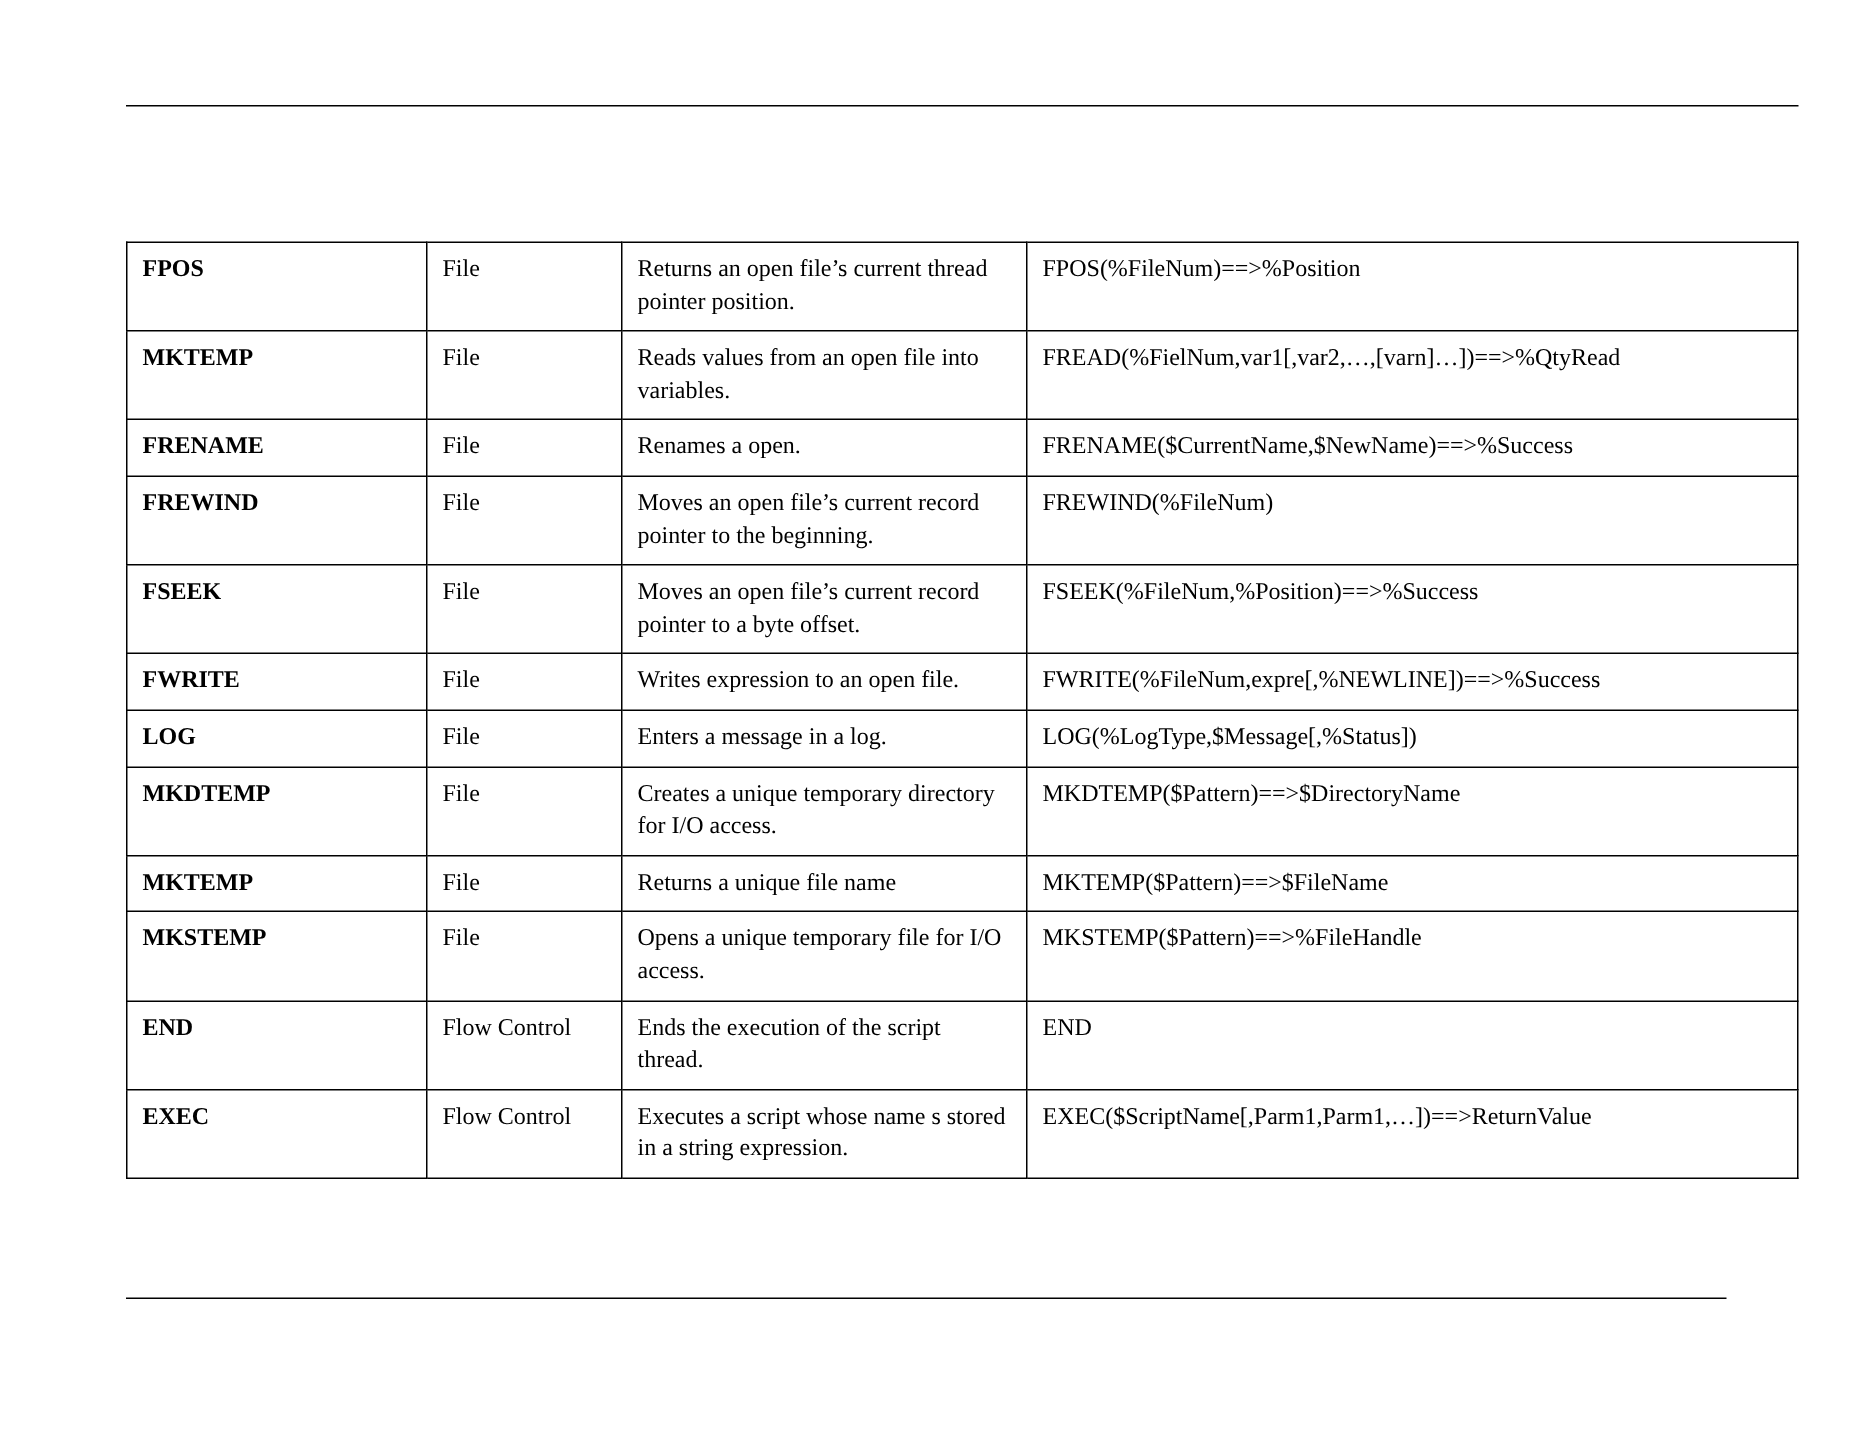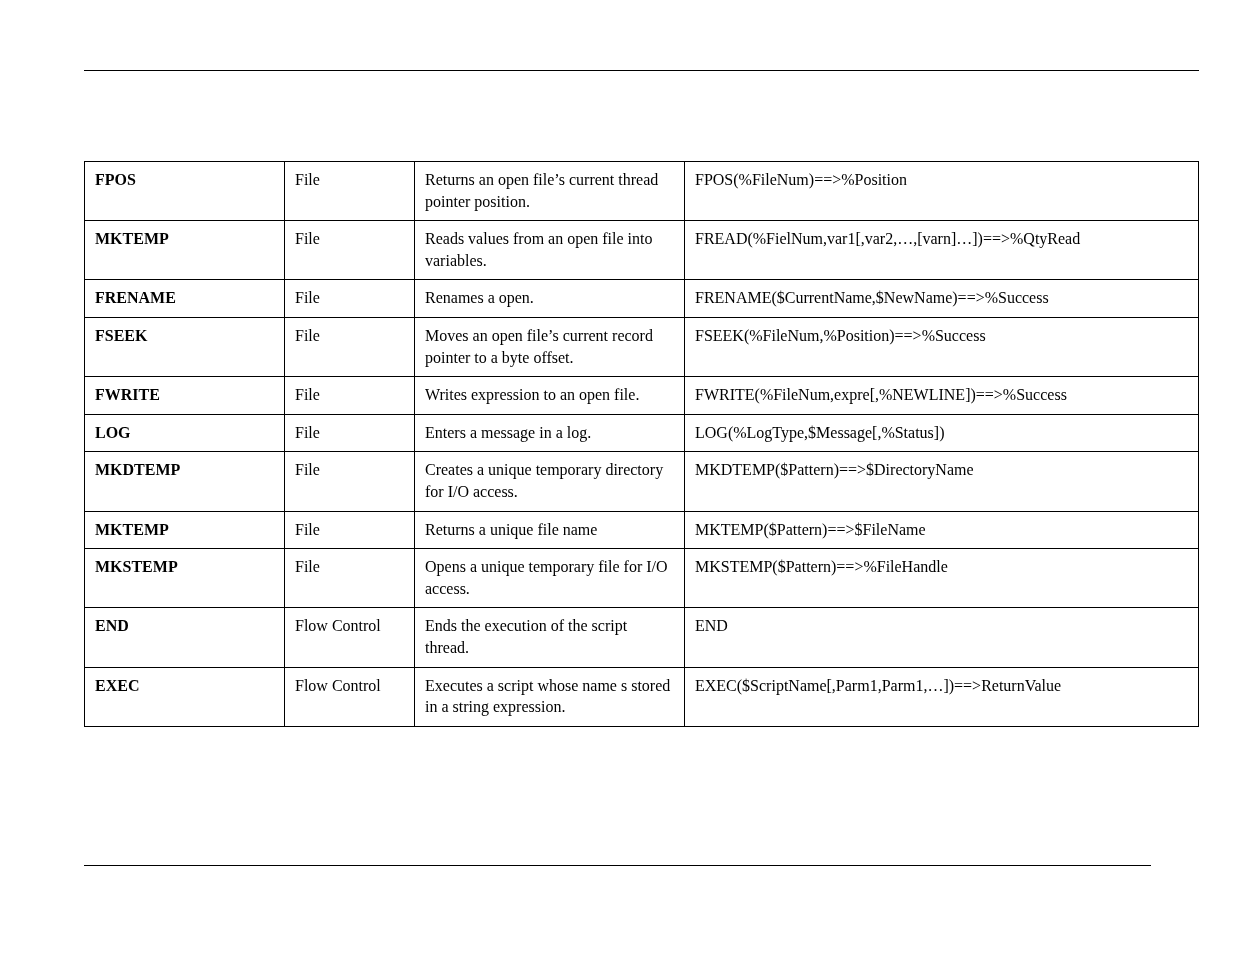--- a/index.html
+++ b/index.html
@@ -80,20 +80,26 @@
           <td>Reads values from an open file into variables.</td>
           <td>FREAD(%FielNum,var1[,var2,…,[varn]…])==&gt;%QtyRead</td>
         </tr>
         <tr>
           <td class="name">FRENAME</td>
           <td>File</td>
           <td>Renames a open.</td>
           <td>FRENAME($CurrentName,$NewName)==&gt;%Success</td>
         </tr>
         <tr>
+          <td class="name">FREWIND</td>
+          <td>File</td>
+          <td>Moves an open file’s current record pointer to the beginning.</td>
+          <td>FREWIND(%FileNum)</td>
+        </tr>
+        <tr>
           <td class="name">FSEEK</td>
           <td>File</td>
           <td>Moves an open file’s current record pointer to a byte offset.</td>
           <td>FSEEK(%FileNum,%Position)==&gt;%Success</td>
         </tr>
         <tr>
           <td class="name">FWRITE</td>
           <td>File</td>
           <td>Writes expression to an open file.</td>
           <td>FWRITE(%FileNum,expre[,%NEWLINE])==&gt;%Success</td>

